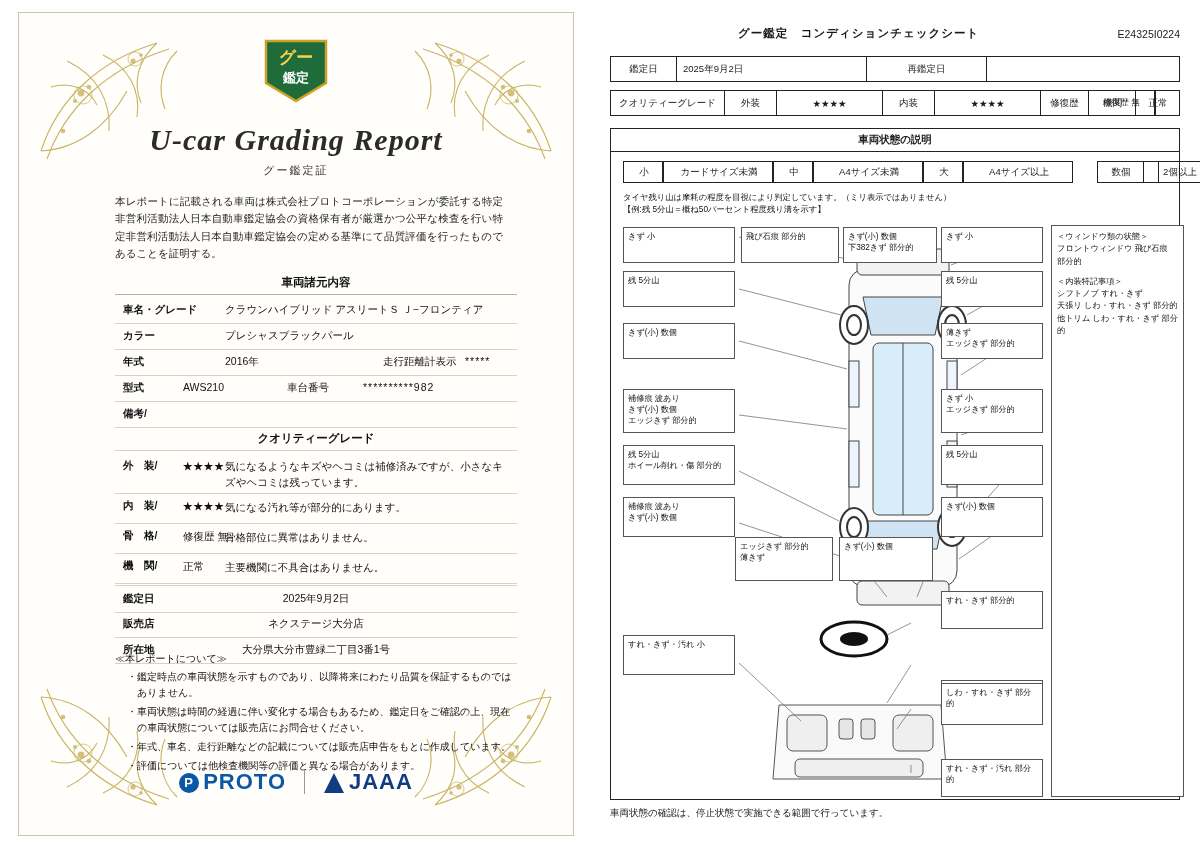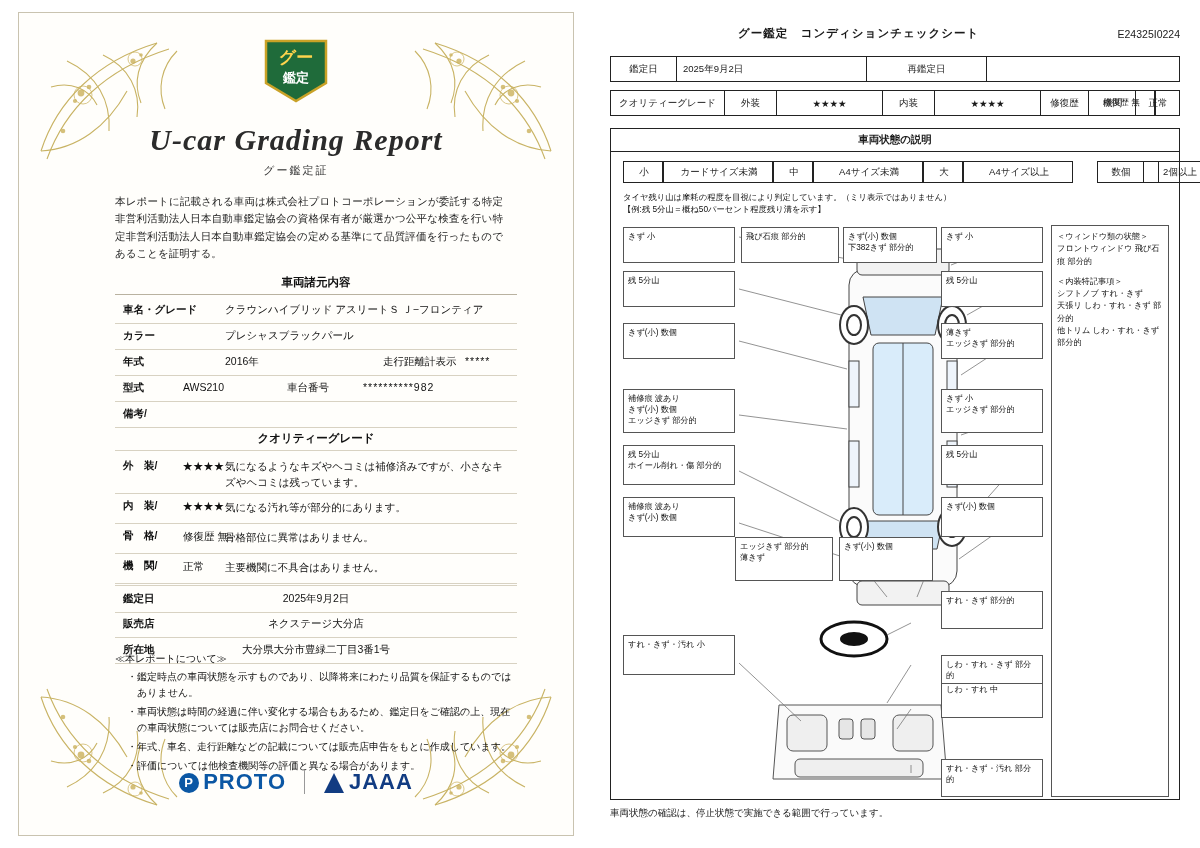--- a/index.html
+++ b/index.html
@@ -472,24 +472,24 @@
 きず(小) 数個</div>
       <div class="dbox" style="left:330px;top:368px;width:102px;height:40px;">きず(小) 数個</div>
 
       <div class="dbox" style="left:124px;top:408px;width:98px;height:44px;white-space:pre-line;">エッジきず 部分的
 薄きず</div>
       <div class="dbox" style="left:228px;top:408px;width:94px;height:44px;">きず(小) 数個</div>
 
       <div class="dbox" style="left:330px;top:462px;width:102px;height:38px;">すれ・きず 部分的</div>
       <div class="dbox" style="left:12px;top:506px;width:112px;height:40px;">すれ・きず・汚れ 小</div>
       <div class="dbox" style="left:330px;top:508px;width:102px;height:38px;margin-top:43px;">しわ・すれ 中</div>
-      <div class="dbox" style="left:330px;top:526px;width:102px;height:29px;">しわ・すれ・きず 部分的</div>
+      <div class="dbox" style="left:330px;top:554px;width:102px;height:42px;">しわ・すれ・きず 部分的</div>
       <div class="dbox" style="left:330px;top:630px;width:102px;height:38px;">すれ・きず・汚れ 部分的</div>
 
-      <div class="rpanel" style="left:440px;top:96px;width:118px;height:572px;">
+      <div class="rpanel" style="left:440px;top:96px;width:133px;height:572px;">
         <div>＜ウィンドウ類の状態＞</div>
         <div>フロントウィンドウ 飛び石痕 部分的</div>
         <div style="height:8px;"></div>
         <div>＜内装特記事項＞</div>
         <div>シフトノブ すれ・きず</div>
         <div>天張リ しわ・すれ・きず 部分的</div>
         <div>他トリム しわ・すれ・きず 部分的</div>
       </div>
     </div>
 

